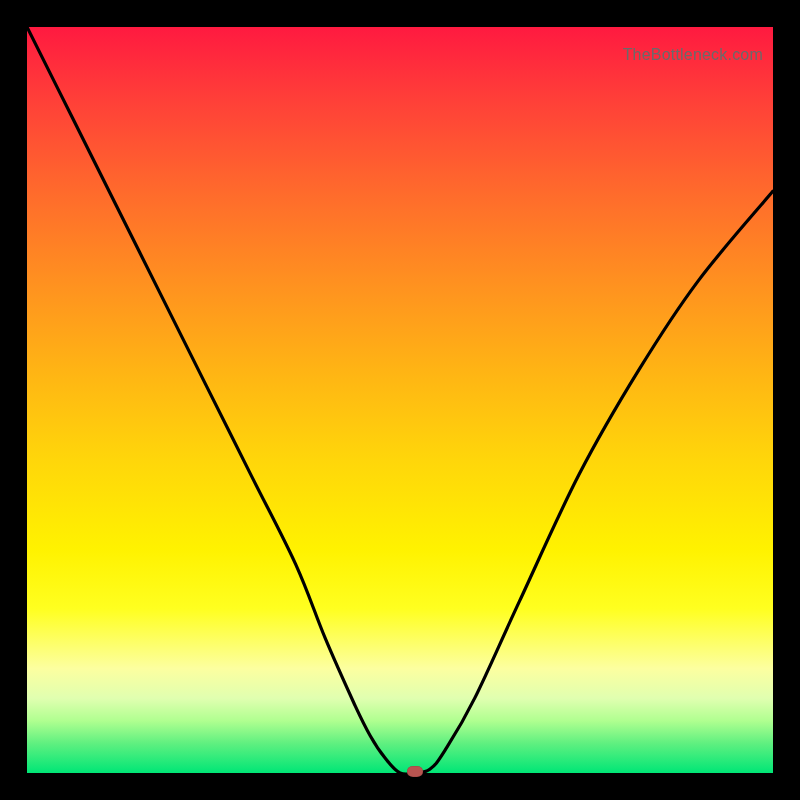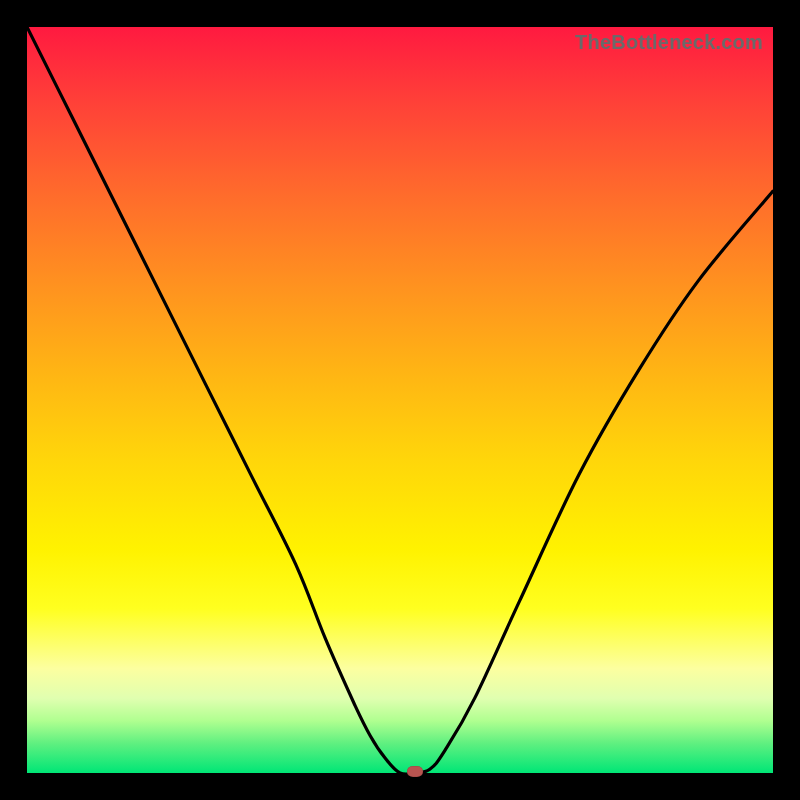--- a/index.html
+++ b/index.html
@@ -27,25 +27,25 @@
       #ffff20 78%,
       #fcffa0 86%,
       #e0ffb0 90%,
       #b0ff90 93%,
       #60f080 96%,
       #00e676 100%
     );
   }
   .watermark {
     position: absolute;
-    top: 4px;
+    top: 19px;
     right: 10px;
     font-family: Arial, Helvetica, sans-serif;
-    font-size: 20px;
-    font-weight: 700;
+    font-size: 16px;
+    font-weight: 400;
     color: #6a6a6a;
     letter-spacing: 0.2px;
   }
   .curve {
     position: absolute;
     left: 0; top: 0;
     width: 746px;
     height: 746px;
   }
   .curve path {

